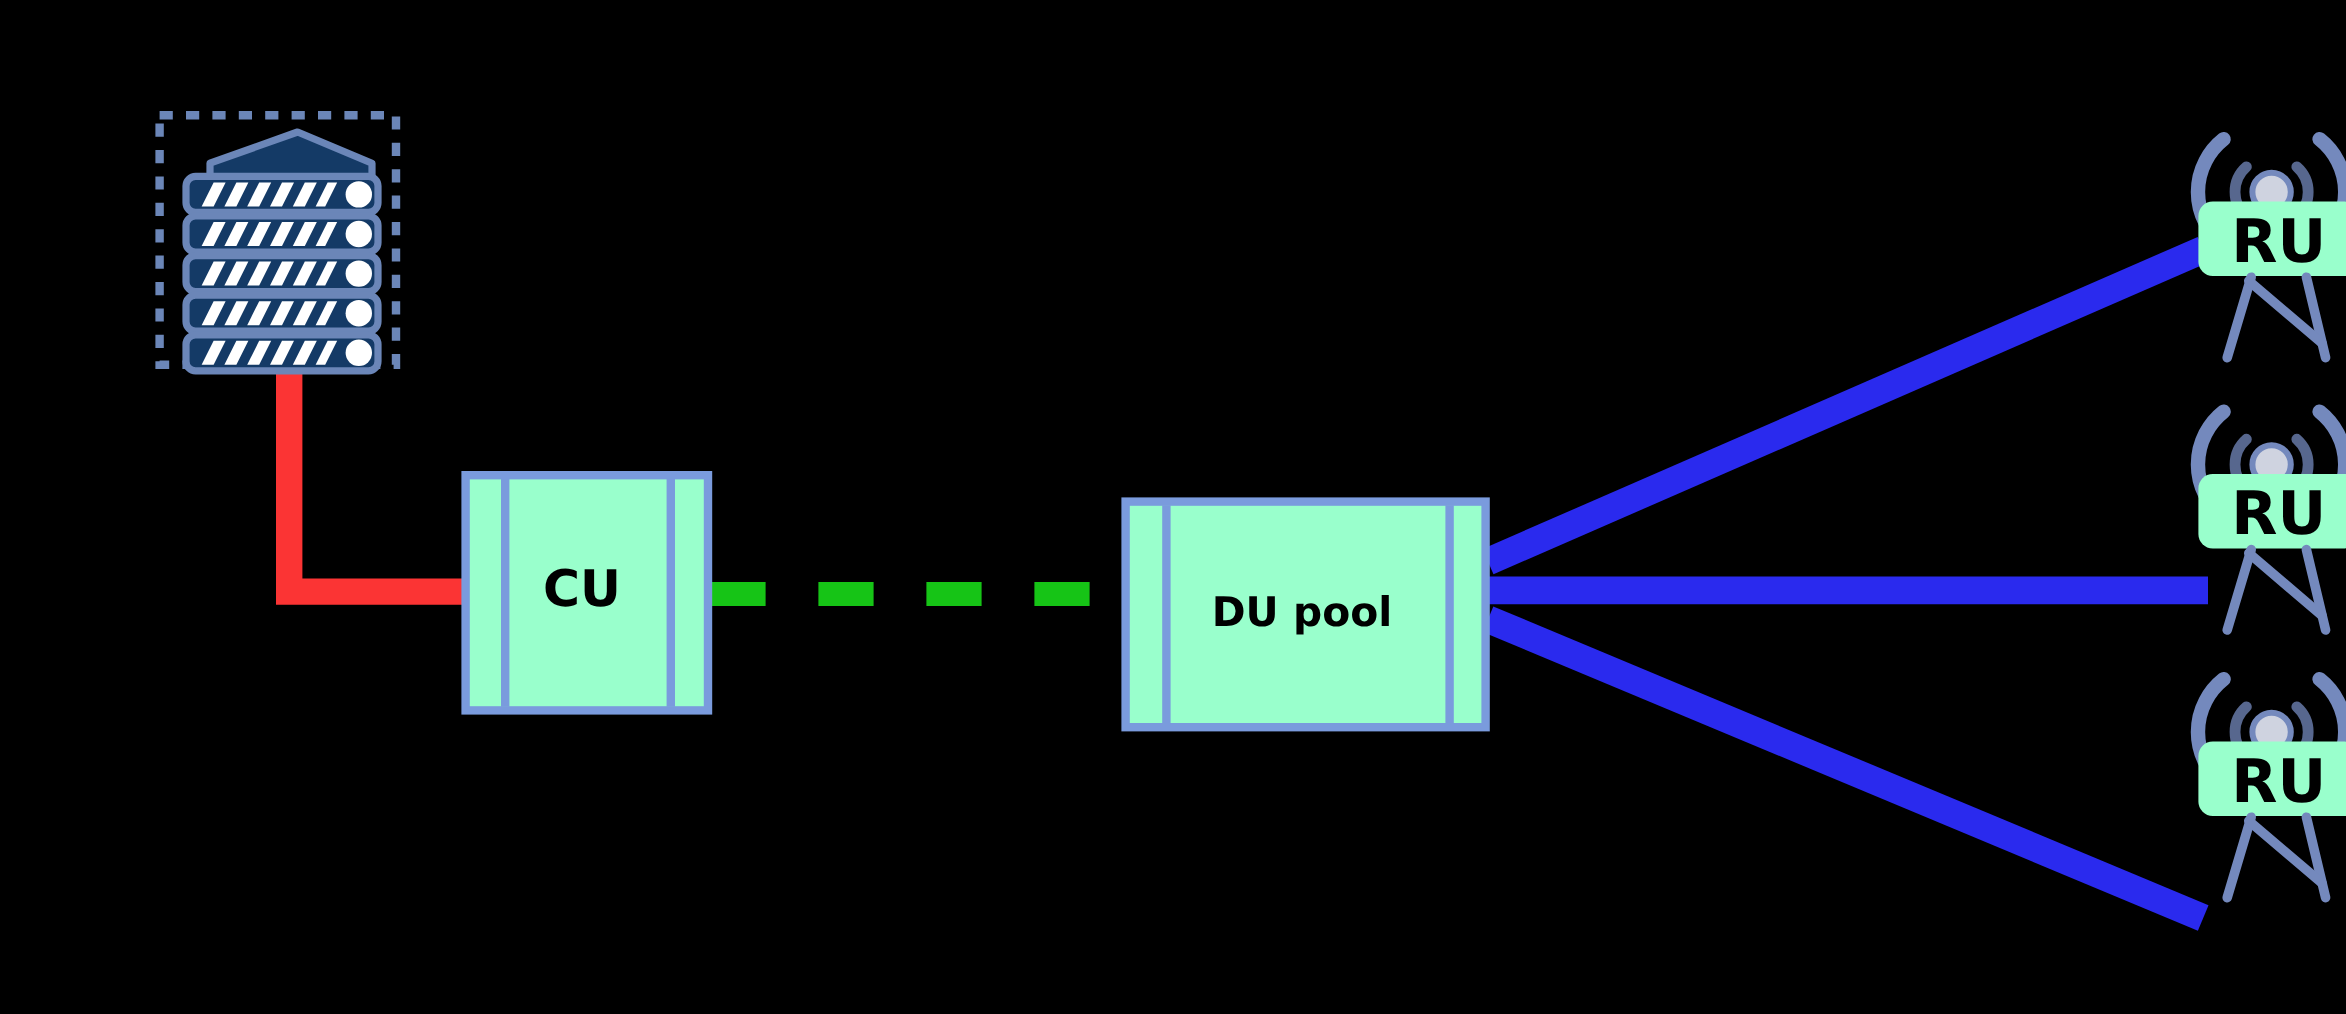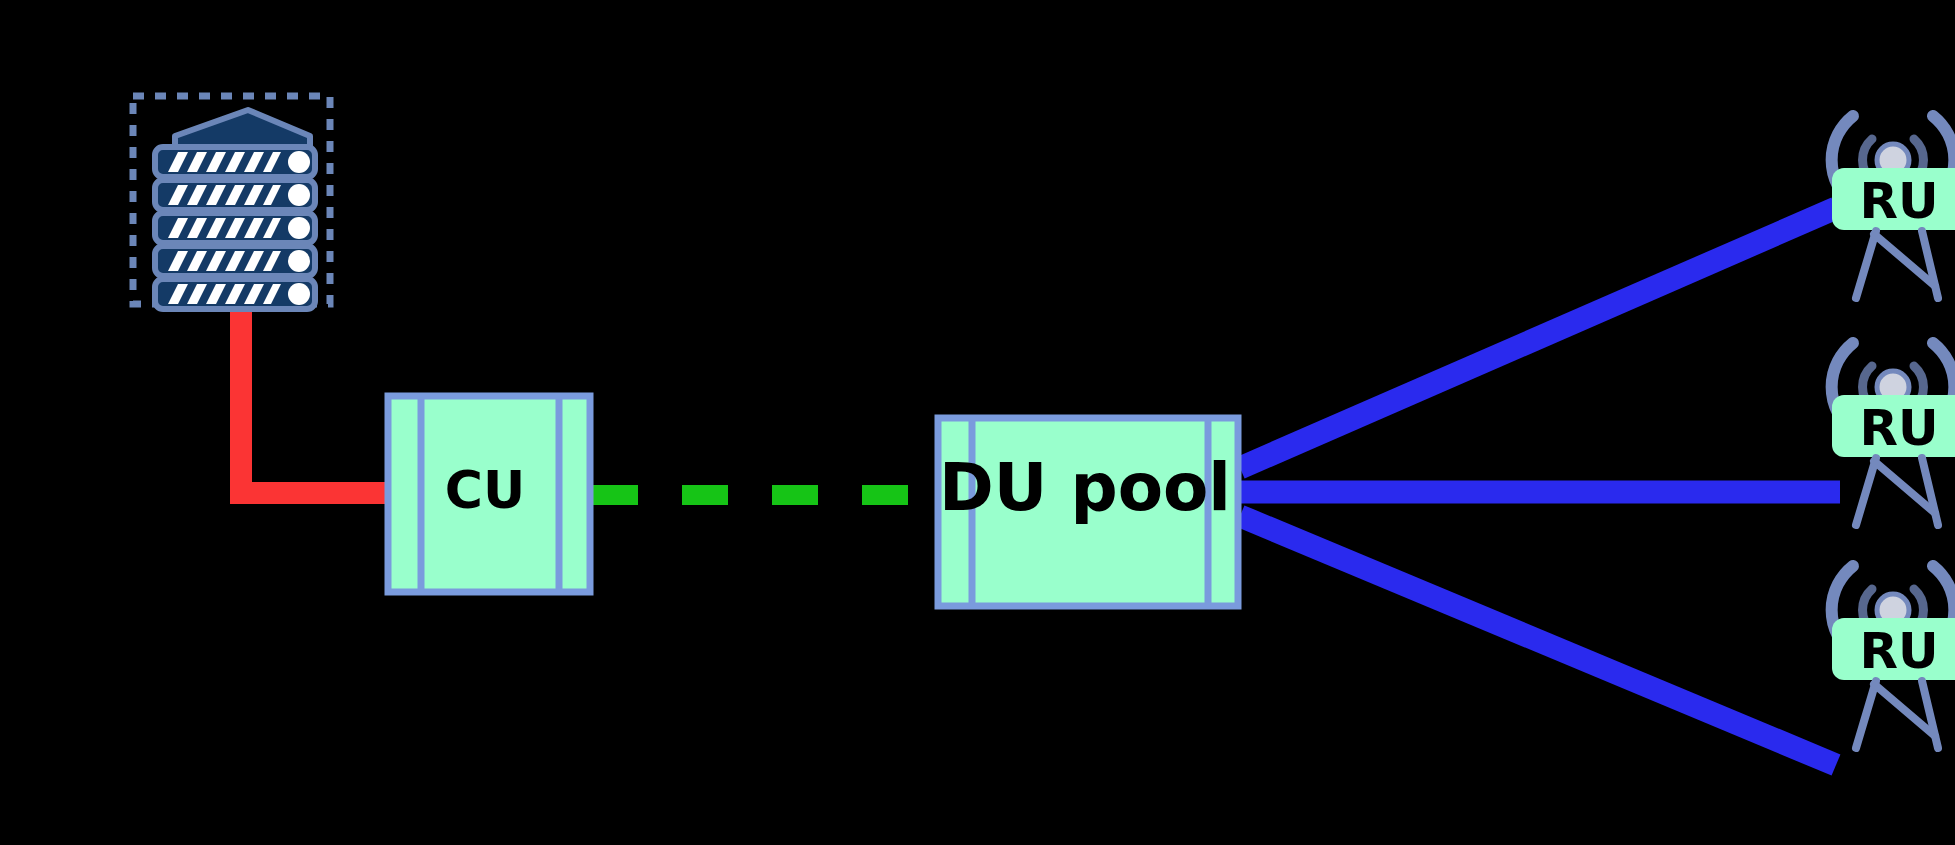--- a/index.html
+++ b/index.html
@@ -27,25 +27,25 @@
     display: flex;
     align-items: center;
     justify-content: center;
     color: #000000;
     font-weight: bold;
     white-space: nowrap;
     pointer-events: none;
   }
   #cu-label {
     left: 380px; top: 455px; width: 210px; height: 70px;
-    font-size: 52px;
+    font-size: 42px;
   }
   #du-label {
-    left: 930px; top: 452px; width: 310px; height: 70px;
-    font-size: 66px;
+    left: 930px; top: 476px; width: 310px; height: 70px;
+    font-size: 34px;
   }
   .ru-label {
     font-size: 50px;
     width: 118px;
     height: 62px;
   }
   #ru-label-0 { left: 1840px; top: 170px; }
   #ru-label-1 { left: 1840px; top: 397px; }
   #ru-label-2 { left: 1840px; top: 620px; }
 </style>

